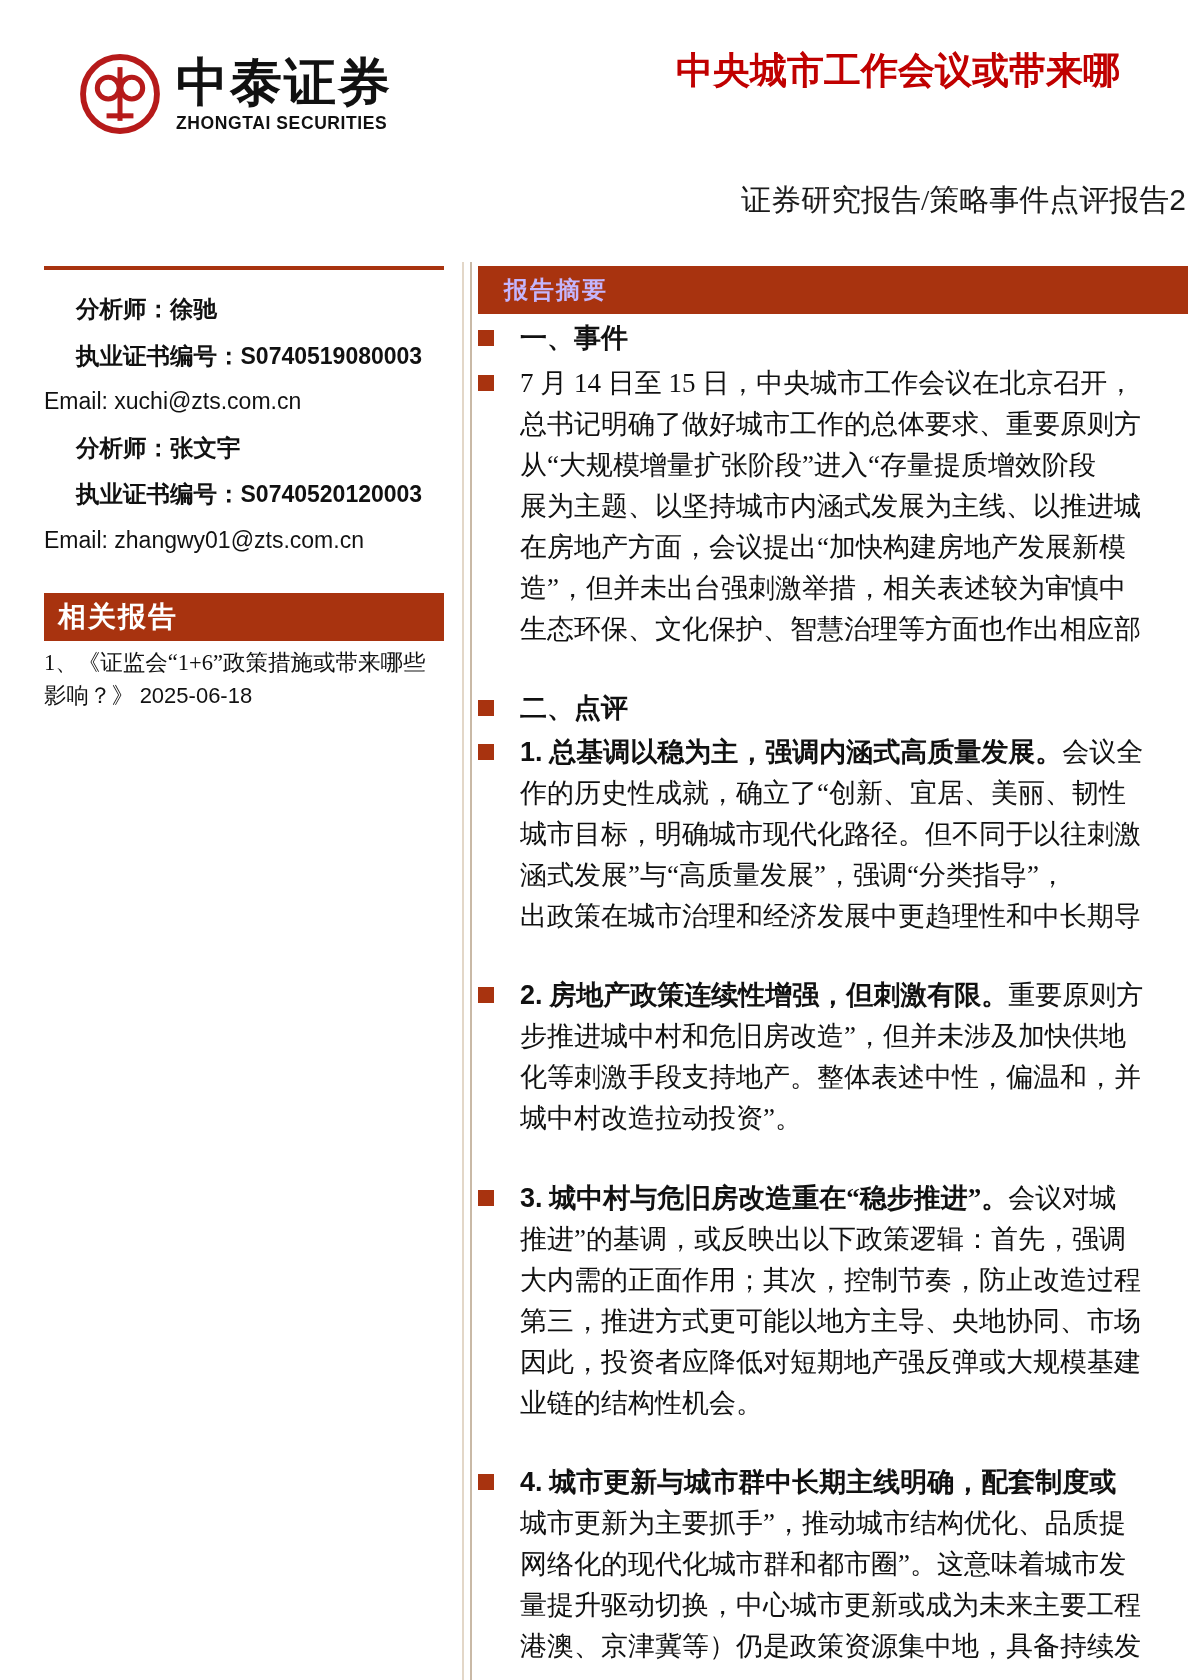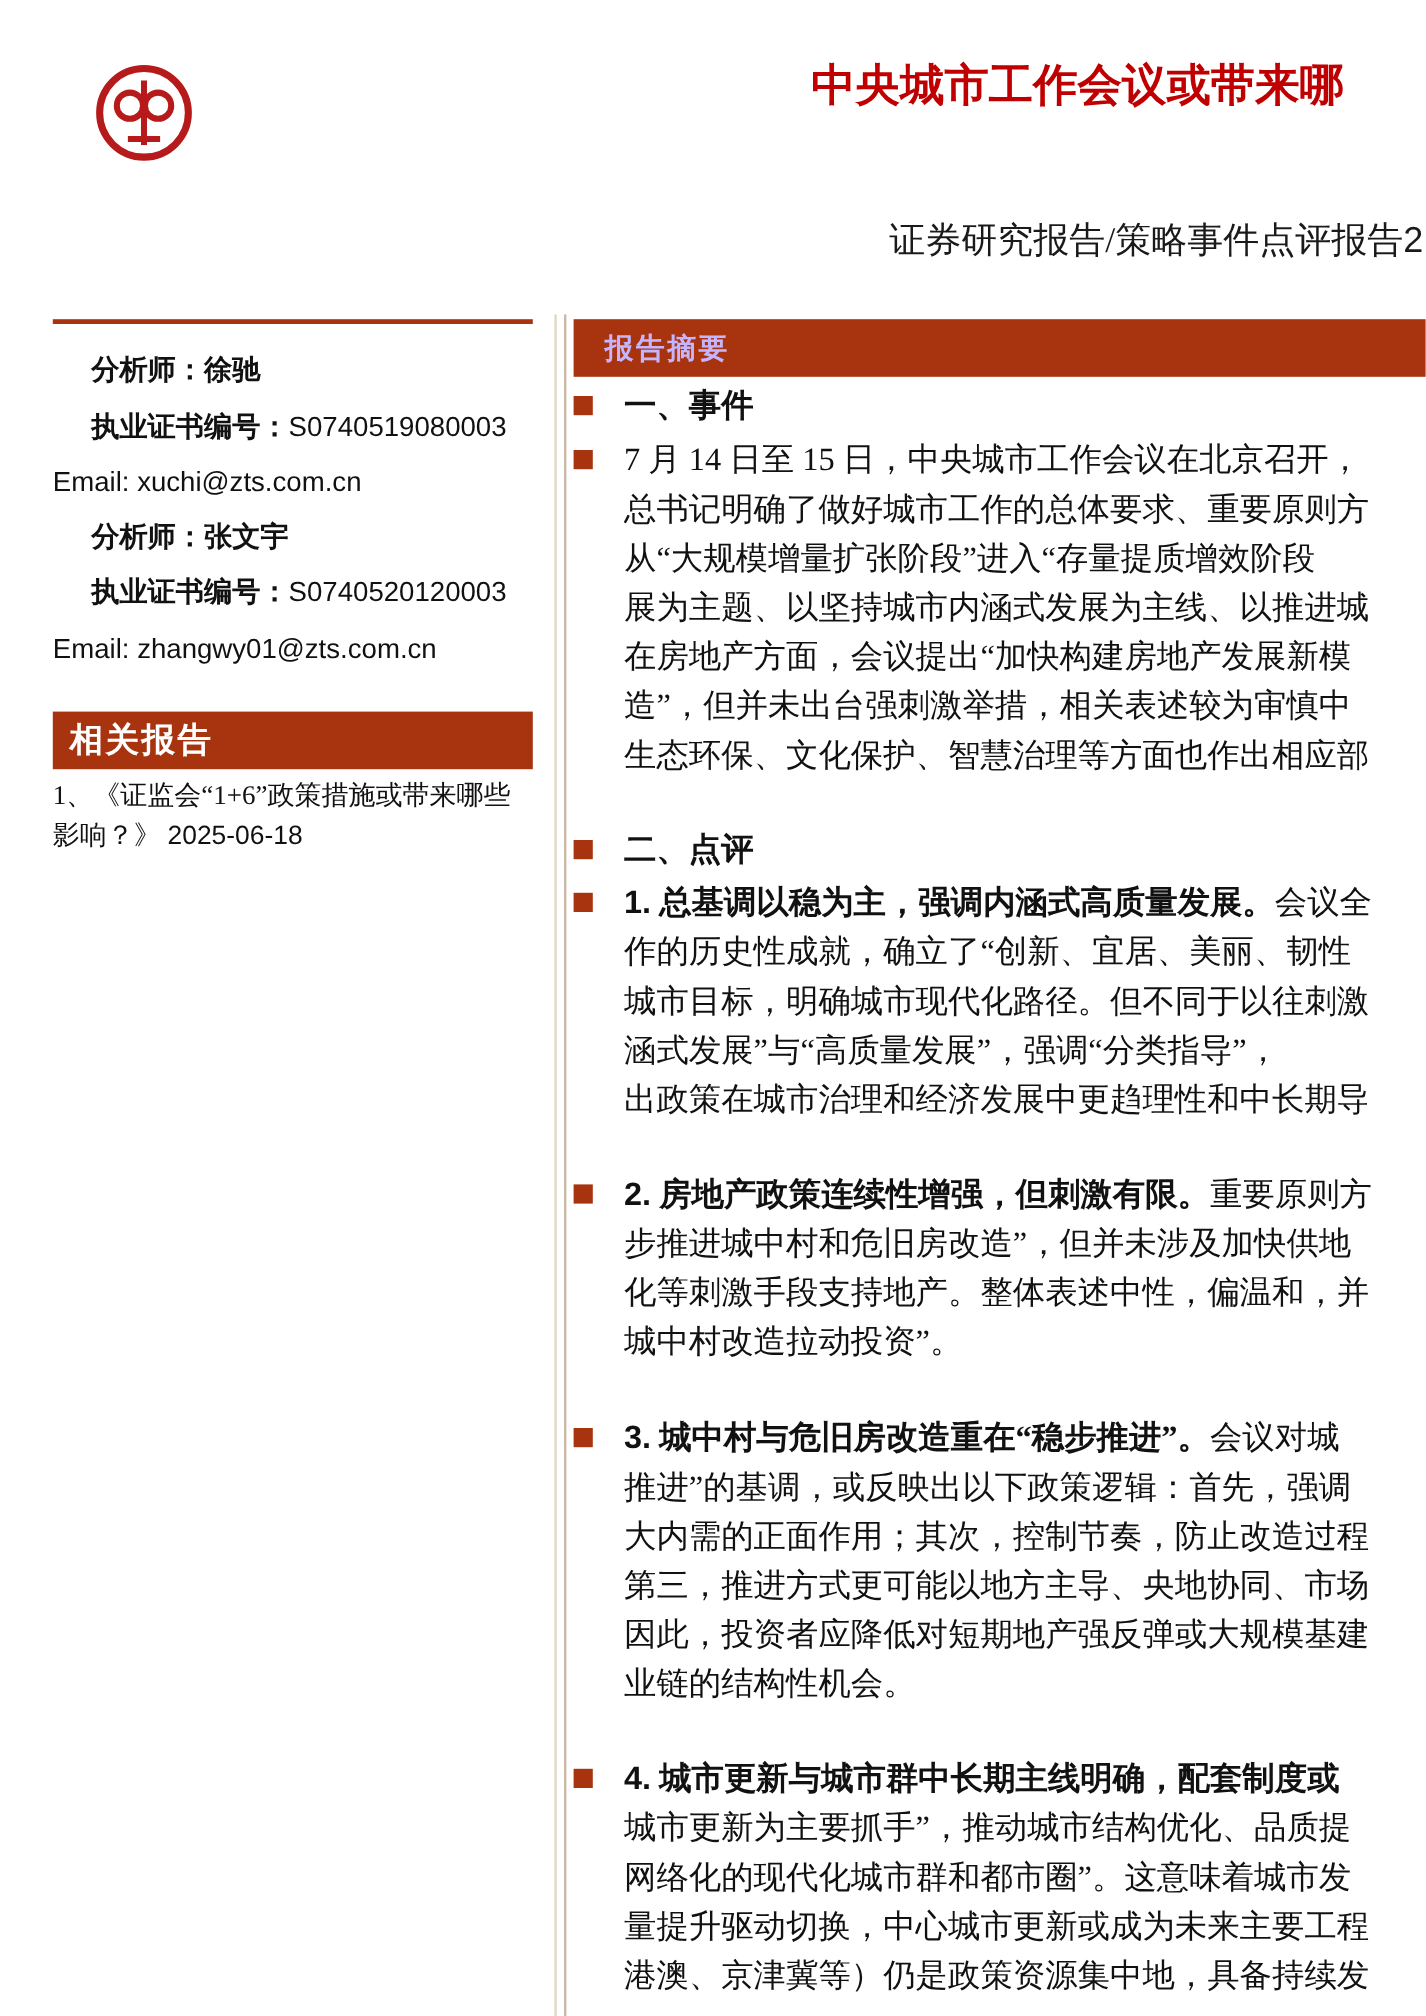--- a/index.html
+++ b/index.html
@@ -30,21 +30,21 @@
     font-size:30px;color:#1a1a1a;white-space:nowrap;
   }
   .subline .date{font-family:"Liberation Sans","DejaVu Sans",sans-serif;font-size:30px;}
 
   
   .sidebar{position:absolute;left:44px;top:266px;width:400px;}
   .rule{height:4px;background:#A8330F;width:400px;}
   .analyst-block{padding-top:16px;}
   .analyst-line{font-size:23.5px;line-height:1.98;color:#111;white-space:nowrap;}
   .analyst-line.bold-cn{font-weight:bold;margin-left:32px;}
-  .analyst-line .code{font-family:"Liberation Sans","DejaVu Sans",sans-serif;font-weight:normal;font-size:23px;}
+  .analyst-line .code{font-family:"Liberation Sans","DejaVu Sans",sans-serif;font-weight:bold;font-size:23px;}
   .analyst-line.email{font-family:"Liberation Sans","DejaVu Sans",sans-serif;font-size:23px;font-weight:normal;}
 
   .sec-bar{
     margin-top:30px;width:400px;height:48px;background:#A8330F;
     display:flex;align-items:center;text-align:center;
   }
   .sec-bar-label{
     color:#ffffff;font-weight:bold;font-size:28px;letter-spacing:2px;
     padding-left:14px;
   }
@@ -89,20 +89,24 @@
 
 <div class="header">
   <div class="logo-wrap">
     <svg class="logo-mark" viewBox="0 0 100 100">
       <circle cx="50" cy="50" r="44" fill="none" stroke="#B61A1A" stroke-width="7"></circle>
       <path d="M50 18 L50 82" stroke="#B61A1A" stroke-width="6" fill="none"></path>
       <path d="M36 30 a13 13 0 1 0 0 26 a13 13 0 1 0 0 -26" fill="none" stroke="#B61A1A" stroke-width="6"></path>
       <path d="M64 30 a13 13 0 1 1 0 26 a13 13 0 1 1 0 -26" fill="none" stroke="#B61A1A" stroke-width="6"></path>
       <path d="M34 76 L66 76" stroke="#B61A1A" stroke-width="6"></path>
     </svg>
+    <div class="logo-text">
+      <div class="logo-cn">中泰证券</div>
+      <div class="logo-en">ZHONGTAI SECURITIES</div>
+    </div>
   </div>
 
   <div class="doc-title">中央城市工作会议或带来哪</div>
 
   <div class="subline">
     <span>证券研究报告/策略事件点评报告</span>
     <span class="date">2</span>
   </div>
 </div>
 

